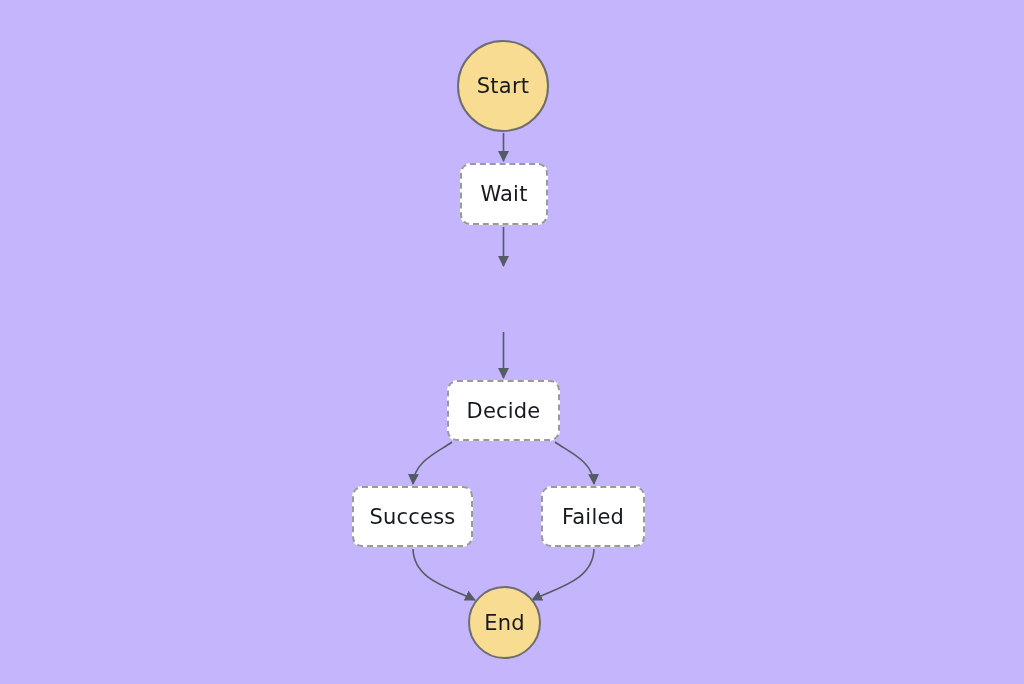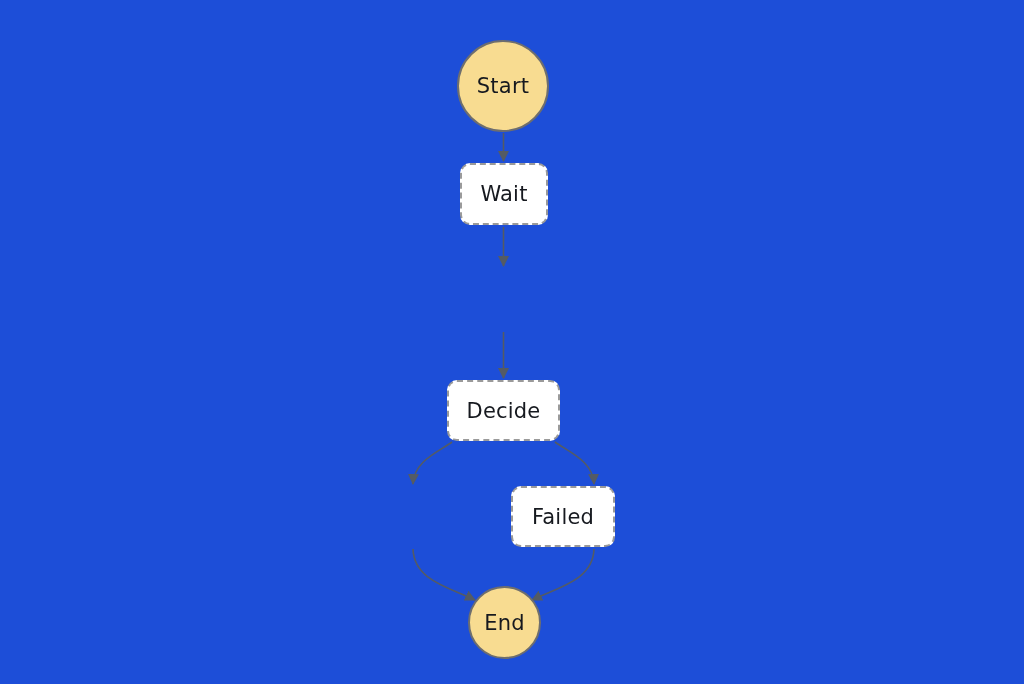--- a/index.html
+++ b/index.html
@@ -4,21 +4,21 @@
 <style>
   html, body {
     margin: 0;
     padding: 0;
     background: #ffffff;
   }
   .canvas {
     position: relative;
     width: 1024px;
     height: 684px;
-    background: #1d4ed8;
+    background: #c4b5fd;
     overflow: hidden;
     font-family: "DejaVu Sans", "Liberation Sans", sans-serif;
     color: #16191f;
   }
   .edges-layer {
     position: absolute;
     left: 0;
     top: 0;
     width: 1024px;
     height: 684px;
@@ -44,21 +44,21 @@
     background: #ffffff;
     border: 2px dashed #9a9a9a;
     border-radius: 10px;
   }
   .node-start   { left: 457px; top:  40px; width: 92px; height: 92px; }
   .node-end     { left: 468px; top: 586px; width: 73px; height: 73px; text-align: right; }
   .node-wait    { left: 460px; top: 163px; width:  88px; height: 62px; justify-content: center; }
   .node-hello   { left: 457px; top: 268px; width:  93px; height: 63px; }
   .node-decide  { left: 447px; top: 380px; width: 113px; height: 61px; align-items: center; }
   .node-success { left: 352px; top: 486px; width: 121px; height: 61px; }
-  .node-failed  { left: 511px; top: 486px; width: 104px; height: 61px; }
+  .node-failed  { left: 541px; top: 486px; width: 104px; height: 61px; }
   .edge {
     fill: none;
     stroke: #545b64;
     stroke-width: 1.6;
   }
 </style>
 </head>
 <body>
 
 <div class="canvas">
@@ -84,20 +84,23 @@
 
   <div class="node node-state node-wait">
     <span>Wait</span>
   </div>
 
 
   <div class="node node-state node-decide">
     <span>Decide</span>
   </div>
 
+  <div class="node node-state node-success">
+    <span>Success</span>
+  </div>
 
   <div class="node node-state node-failed">
     <span>Failed</span>
   </div>
 
   <div class="node node-terminal node-end">
     <span>End</span>
   </div>
 
 </div>

